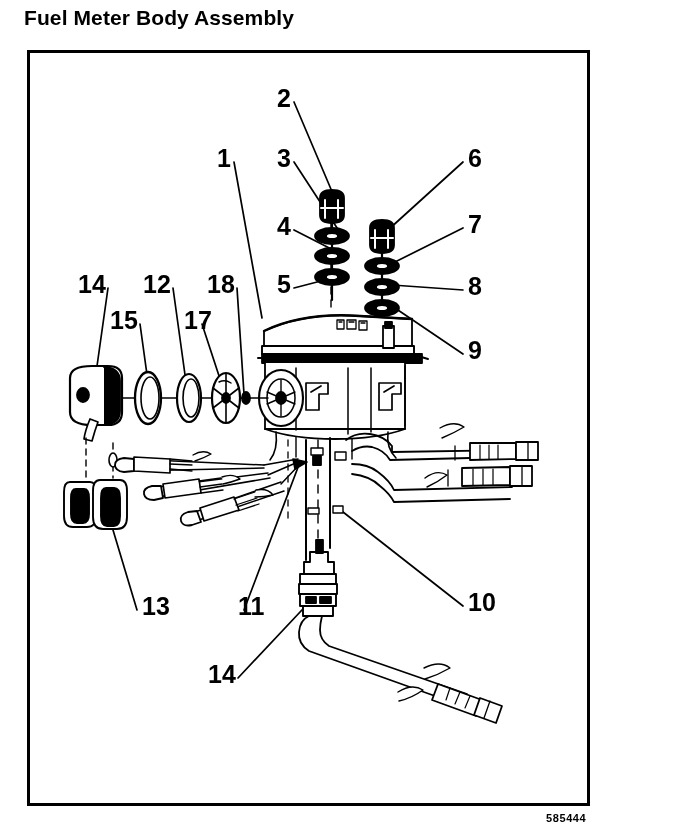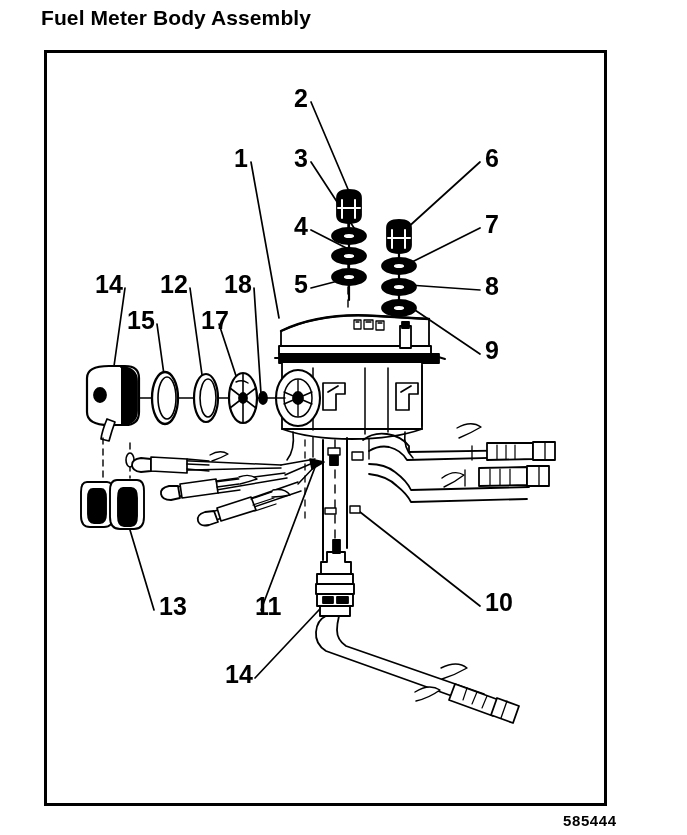--- a/index.html
+++ b/index.html
@@ -9,21 +9,21 @@
   }
   body {
     width: 687px;
     height: 835px;
     position: relative;
     font-family: "Liberation Sans", sans-serif;
     overflow: hidden;
   }
   #page {
     position: absolute;
-    left: 17px; top: 0;
+    left: 0; top: 0;
     width: 614px;
     height: 835px;
     background: #ffffff;
   }
   #page-title {
     position: absolute;
     left: 24px;
     top: 6px;
     font-size: 21px;
     font-weight: bold;
@@ -38,21 +38,21 @@
     width: 563px;
     height: 756px;
     border: 3px solid #000000;
     box-sizing: border-box;
     background: #ffffff;
   }
   #figure-number {
     position: absolute;
     left: 546px;
     top: 812px;
-    font-size: 15px;
+    font-size: 11px;
     font-weight: bold;
     color: #000000;
     letter-spacing: 0.6px;
     text-align: center;
   }
   #diagram-svg {
     position: absolute;
     left: 0; top: 0;
     width: 687px;
     height: 835px;

